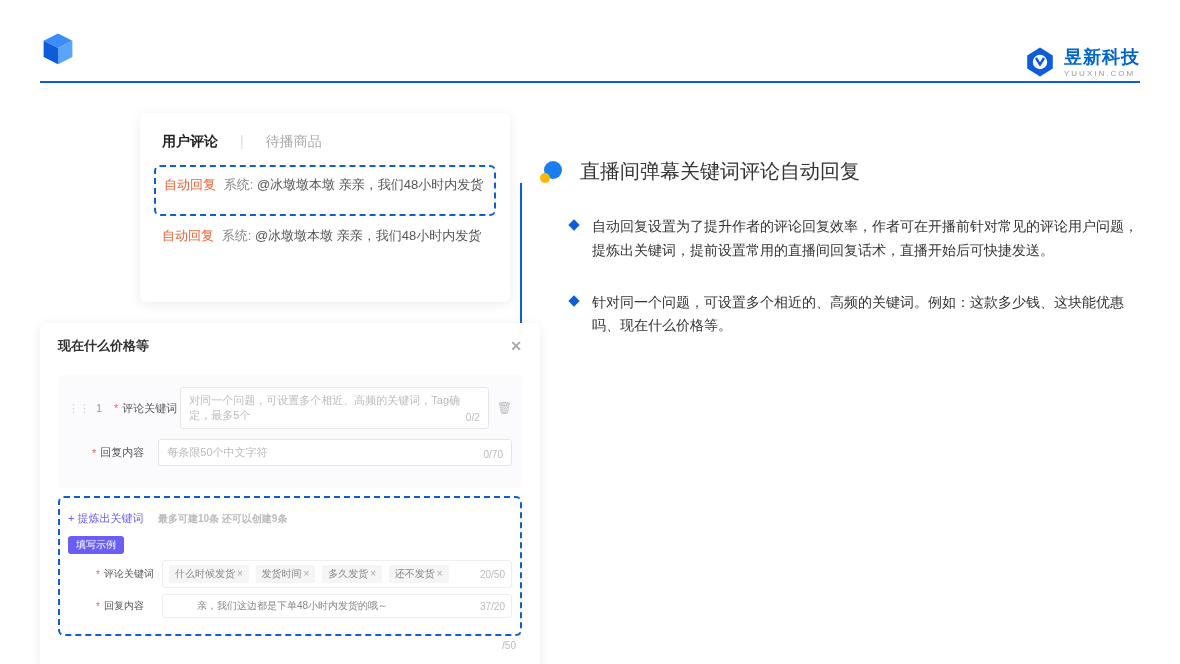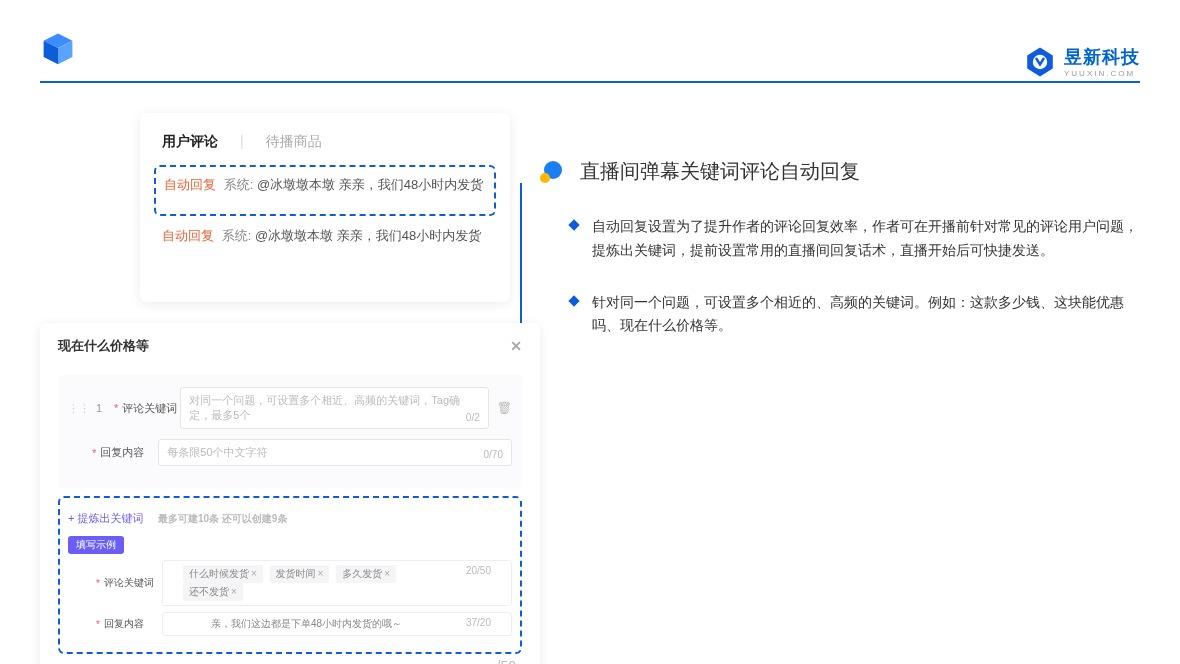--- a/index.html
+++ b/index.html
@@ -46,21 +46,21 @@
 .count-badge { color: #bbb; font-size: 10px; }
 .trash { margin-left: 8px; color: #bbb; font-size: 12px; }
 
 .example-box { border: 2px dashed #0d5dd8; border-radius: 6px; padding: 10px 8px; margin-top: 8px; }
 .add-link { color: #6a5ef5; font-size: 11px; margin-right: 10px; }
 .add-note { color: #bbb; font-size: 10px; font-weight: bold; }
 .purple-chip { display: inline-block; background: #6a5ef5; color: #fff; font-size: 10px; padding: 2px 8px; border-radius: 3px; margin: 6px 0; }
 .tag-chip { display: inline-block; background: #f5f5f7; color: #888; font-size: 10px; padding: 2px 6px; border-radius: 2px; margin-right: 4px; }
 .tag-chip::after { content: "×"; margin-left: 2px; color: #aaa; }
 .example-row { display: flex; align-items: center; font-size: 10px; margin-bottom: 6px; margin-left: 28px; }
-.example-input { flex: 1; border: 1px solid #eee; border-radius: 3px; padding: 4px 20px; background: #fff; display: flex; justify-content: space-between; }
+.example-input { flex: 1; border: 1px solid #eee; border-radius: 3px; padding: 4px 6px; background: #fff; display: flex; justify-content: space-between; align-items: center; }
 .example-text { color: #888; margin-left: 28px; }
 
 
 .connector { position: absolute; border: 1px solid #0d5dd8; }
 .conn-v1 { left: 480px; top: 70px; width: 1px; height: 275px; }
 
 
 .section-heading { display: flex; align-items: center; margin-bottom: 30px; }
 .dot-icon { position: relative; width: 28px; height: 22px; margin-right: 12px; }
 .dot-blue { position: absolute; width: 18px; height: 18px; background: #1a7ef0; border-radius: 50%; top: 0; left: 4px; }
@@ -170,21 +170,21 @@
         </div>
         <div class="example-row">
           <span class="req-star">*</span>
           <span class="field-label" style="width:58px;">回复内容</span>
           <div class="example-input">
             <span class="example-text">亲，我们这边都是下单48小时内发货的哦～</span>
             <span class="count-badge">37/20</span>
           </div>
         </div>
       </div>
-      <div style="text-align:right;color:#bbb;font-size:14px;padding:4px 6px 0 0;">/50</div>
+      <div style="text-align:right;color:#bbb;font-size:10px;padding:4px 6px 0 0;">/50</div>
     </div>
 
   </div>
 
   <div class="right-col">
     <div class="section-heading">
       <div class="dot-icon">
         <div class="dot-blue"></div>
         <div class="dot-yellow"></div>
       </div>

